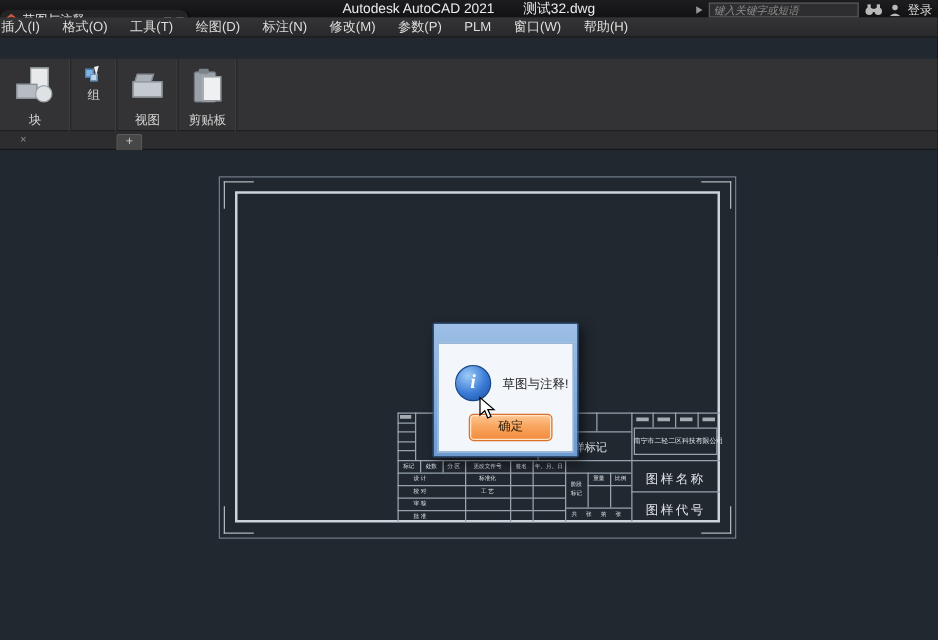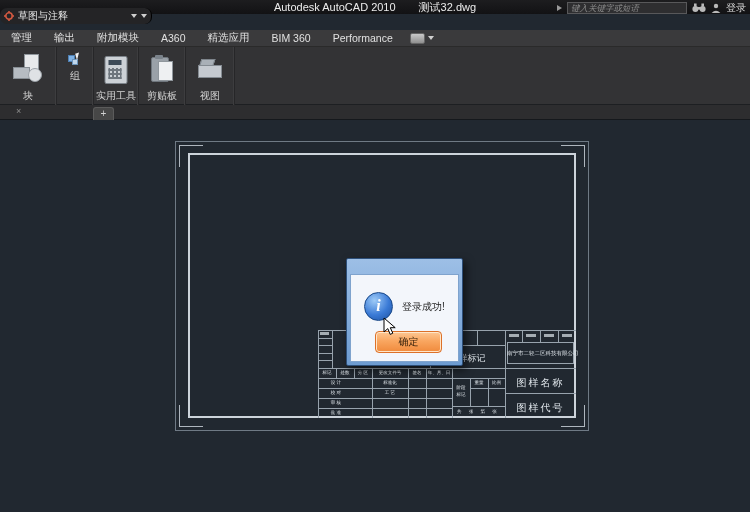--- a/index.html
+++ b/index.html
@@ -116,93 +116,85 @@
           <rect x="4.2" y="8" width="1.6" height="2" fill="#d05840"></rect>
         <rect x="0" y="4.2" width="2" height="1.6" fill="#d05840"></rect>
           <rect x="8" y="4.2" width="2" height="1.6" fill="#d05840"></rect>
       </svg>
       <span class="label">草图与注释</span>
       <span class="ws-sep"></span>
       <span class="caret"></span>
       <span class="caret"></span>
     </div>
     <div class="app-title">
-      <span>Autodesk AutoCAD 2010</span><span class="doc">测试32.dwg</span>
+      <span>Autodesk AutoCAD 2021</span><span class="doc">测试32.dwg</span>
     </div>
     <div class="tb-right">
       <span class="expand-arrow"></span>
       <div class="search-box">键入关键字或短语</div>
       <svg width="14" height="10" viewBox="0 0 14 10">
         <circle cx="3.4" cy="6" r="3" fill="#b9b9b9"></circle>
           <circle cx="10.6" cy="6" r="3" fill="#b9b9b9"></circle>
         <rect x="5.5" y="4" width="3" height="2.6" fill="#b9b9b9"></rect>
         <rect x="2" y="0.5" width="2.6" height="3" fill="#b9b9b9"></rect>
           <rect x="9.4" y="0.5" width="2.6" height="3" fill="#b9b9b9"></rect>
       </svg>
       <svg width="10" height="10" viewBox="0 0 10 10">
         <circle cx="5" cy="3" r="2.2" fill="#b9b9b9"></circle>
           <path d="M0.6 10 Q5 5.6 9.4 10 Z" fill="#b9b9b9"></path>
       </svg>
       <span class="login">登录</span>
     </div>
   </div>
 
-
-  <div class="ribbontabs">
-    <span class="rt">管理</span>
-    <span class="rt">输出</span>
-    <span class="rt">附加模块</span>
-    <span class="rt">A360</span>
-    <span class="rt">精选应用</span>
-    <span class="rt">BIM 360</span>
-    <span class="rt">Performance</span>
-    <span class="rt-extra">
-      <span class="thumb"></span>
-      <span class="caret"></span>
-    </span>
-  </div>
+  <div class="menubar">
+    <span class="mi">插入(I)</span>
+    <span class="mi">格式(O)</span>
+    <span class="mi">工具(T)</span>
+    <span class="mi">绘图(D)</span>
+    <span class="mi">标注(N)</span>
+    <span class="mi">修改(M)</span>
+    <span class="mi">参数(P)</span>
+    <span class="mi">PLM</span>
+    <span class="mi">窗口(W)</span>
+    <span class="mi">帮助(H)</span>
+  </div>
+
 
   <div class="panels">
     <div class="panel" style="width:56px">
       <div class="picon icon-block">
           <div class="pg"></div>
           <div class="rc"></div>
           <div class="ci"></div>
         </div>
       <div class="plabel">块</div>
     </div>
     <div class="panel" style="width:36px">
       <div class="picon icon-group">
           <div class="d1"></div>
           <div class="d2"></div>
           <div class="cur"></div>
         </div>
       <div class="group-label">组</div>
     </div>
-    <div class="panel" style="width:44px">
-      <div class="picon icon-calc">
-          <div class="scr"></div>
-          <div class="keys"></div>
-        </div>
-      <div class="plabel">实用工具</div>
+    <div class="panel" style="width:48px">
+      <div class="picon icon-view">
+          <div class="flap"></div>
+          <div class="base"></div>
+        </div>
+      <div class="plabel">视图</div>
     </div>
     <div class="panel" style="width:46px">
       <div class="picon icon-clip">
           <div class="board"></div>
           <div class="clipt"></div>
           <div class="page"></div>
         </div>
       <div class="plabel">剪贴板</div>
-    </div>
-    <div class="panel" style="width:48px">
-      <div class="picon icon-view">
-          <div class="flap"></div>
-          <div class="base"></div>
-        </div>
-      <div class="plabel">视图</div>
     </div>
     <div class="panel" style="flex:1;border-right:none;box-shadow:none"></div>
   </div>
 
   <div class="tabstrip">
     <span class="tab-x">×</span>
     <span class="tab-plus">+</span>
   </div>
 
   <div class="canvas">
@@ -281,21 +273,21 @@
       <div class="txt t45" style="left:134px;top:80px;width:53px;letter-spacing:3px">共 张 第 张</div>
 
       <div class="txt t10" style="left:187px;top:46px;width:71px">图样名称</div>
       <div class="txt t10" style="left:187px;top:71px;width:71px">图样代号</div>
     </div>
   </div>
 
   <div class="dialog">
     <div class="dlg-body">
       <div class="info-icon">i</div>
-      <div class="dlg-msg">登录成功!</div>
+      <div class="dlg-msg">草图与注释!</div>
       <div class="ok-btn">确定</div>
     </div>
   </div>
 
   <svg class="cursor" width="14" height="20" viewBox="0 0 14 20">
     <path d="M1 1 L1 15 L4.8 11.6 L7.2 17.4 L9.8 16.2 L7.3 10.7 L12.2 10.7 Z" fill="#ffffff" stroke="#000000" stroke-width="1"></path>
   </svg>
 
 </div>
 

